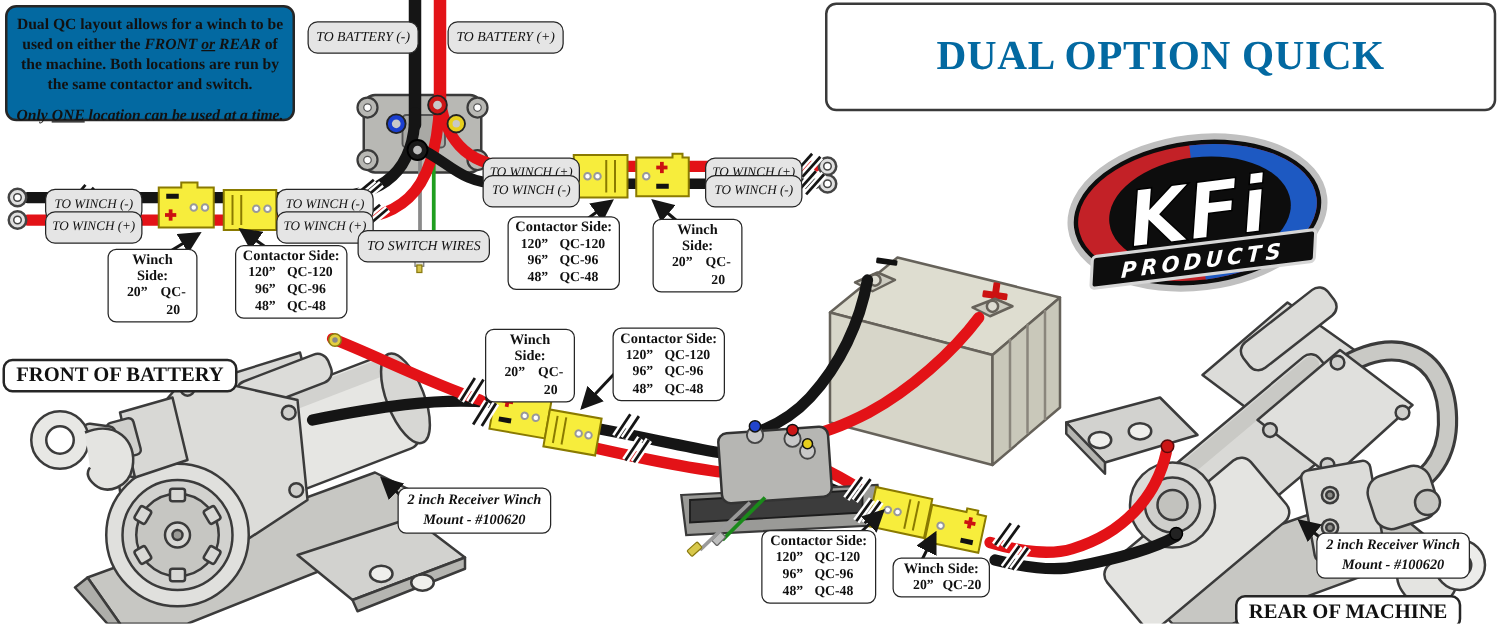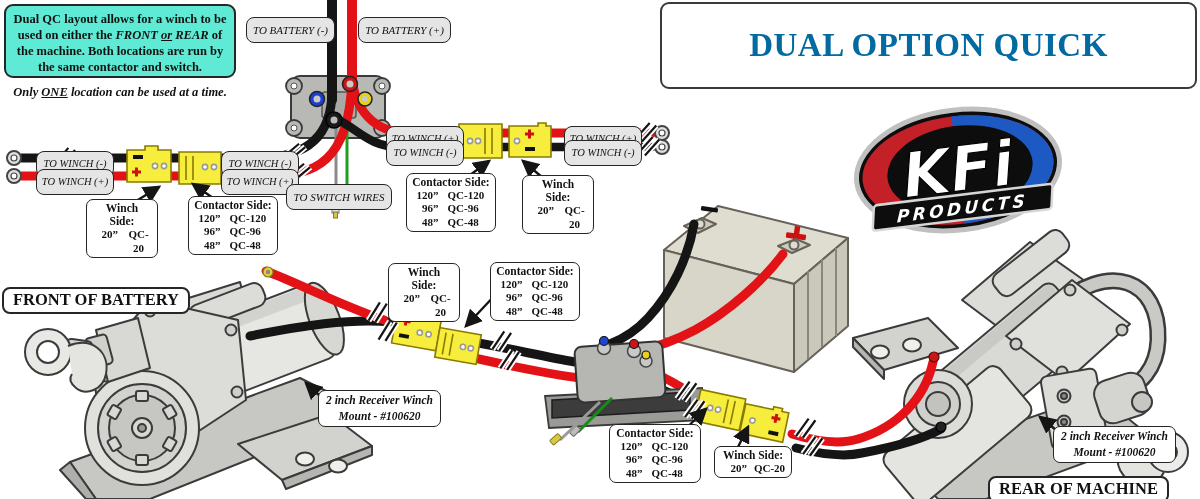--- a/index.html
+++ b/index.html
@@ -16,21 +16,21 @@
   .qbox .qtitle{font-weight:bold;font-size:11.5px;line-height:1.15;}
   .qbox .qrow{display:flex;justify-content:center;gap:9px;font-weight:bold;font-size:11px;line-height:1.2;}
   .qbox .qrow .len{min-width:26px;text-align:right;}
   .qbox .qrow .prt{min-width:42px;text-align:left;}
   .qbox.wside .qrow{gap:7px;}
   .machine-label{position:absolute;background:#fff;border:2px solid #262626;border-radius:8px;
         font-weight:bold;font-size:16.5px;padding:1px 9px;color:#111;white-space:nowrap;line-height:1.25;}
   .mount-label{position:absolute;background:#fff;border:1.7px solid #262626;border-radius:7px;
         font-weight:bold;font-style:italic;font-size:11.5px;text-align:center;color:#111;
         padding:2px 7px;line-height:1.35;white-space:nowrap;}
-  #info-box{position:absolute;left:4px;top:4px;width:232px;height:74px;background:#5eead4;
+  #info-box{position:absolute;left:4px;top:4px;width:232px;height:93px;background:#0369a1;
         border:2px solid #262626;border-radius:9px;text-align:center;color:#111;
         font-weight:bold;font-size:12.5px;line-height:1.28;padding:5px 6px;box-sizing:border-box;}
   #info-box .u{text-decoration:underline;}
   #info-box .it{font-style:italic;}
   #info-box .p2{font-style:italic;margin-top:9px;}
   #title-box{position:absolute;left:660px;top:2px;width:537px;height:87px;background:#fff;
         border:2px solid #3a3a3a;border-radius:9px;display:flex;flex-direction:column;
         align-items:center;justify-content:center;color:#0369a1;
         font-weight:bold;font-size:33px;line-height:1.22;letter-spacing:.5px;white-space:nowrap;box-sizing:border-box;}
 </style>

